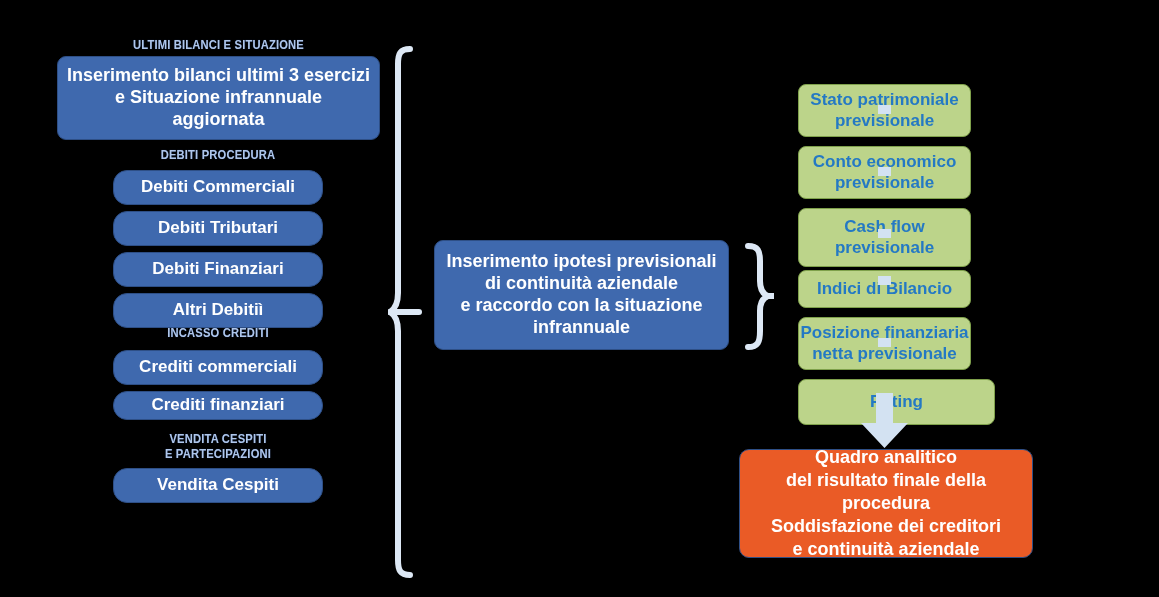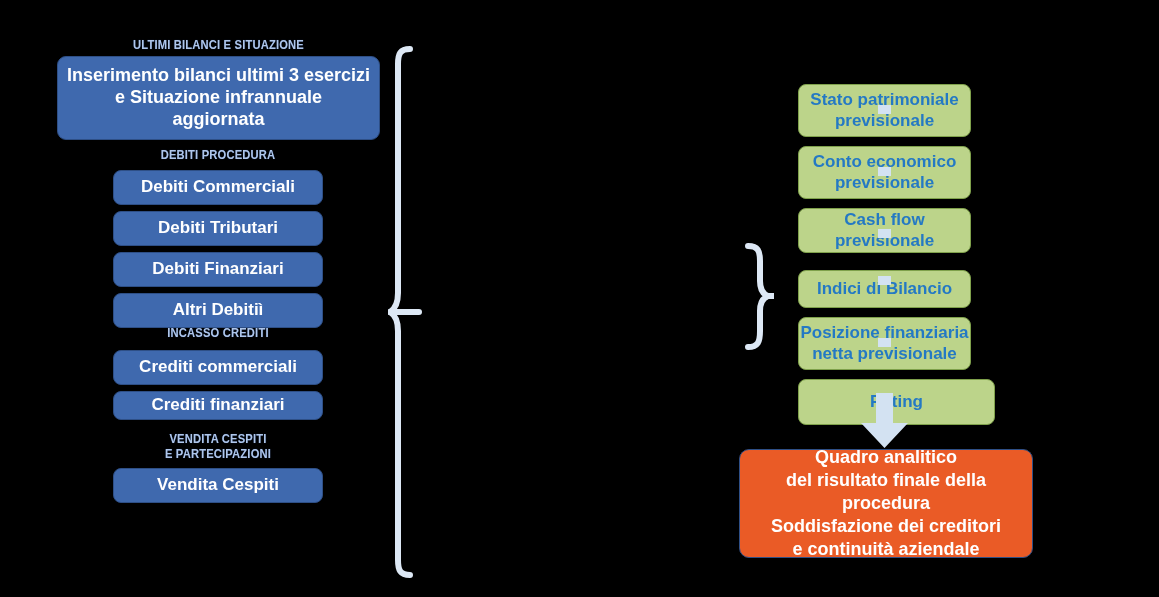--- a/index.html
+++ b/index.html
@@ -42,21 +42,21 @@
     border-radius: 9px;
     color: #FFFFFF;
     font-weight: 700;
     display: flex;
     align-items: center;
     justify-content: center;
     text-align: center;
     line-height: 1.22;
     box-shadow: 0 1px 2px rgba(0,0,0,0.45);
   }
-  .blue-box.small { font-size: 17px; border-radius: 8px; }
+  .blue-box.small { font-size: 17px; border-radius: 14px; }
   .blue-box.big   { font-size: 18px; }
 
   
   .green-box {
     background: #BCD48A;
     border: 1px solid #7FA14B;
     border-radius: 8px;
     color: #2479C4;
     font-weight: 700;
     font-size: 17px;
@@ -131,37 +131,41 @@
   <div class="abs blue-box small" style="left:113px; top:468px; width:210px; height:35px;">Vendita Cespiti</div>
 
 
   <div class="abs brace" style="left:388px; top:46px; width:34px; height:532px;">
     <svg width="34" height="532" viewBox="0 0 34 532" fill="none">
       <path d="M22 3 C12 3 10 8 10 18 L10 247 C10 258 7 263 2 266 C7 269 10 274 10 285 L10 514 C10 524 12 529 22 529" stroke="#DDE8F5" stroke-width="6" stroke-linecap="round" stroke-linejoin="round" fill="none"></path>
       <path d="M2 266 L31 266" stroke="#DDE8F5" stroke-width="6" stroke-linecap="round"></path>
     </svg>
   </div>
 
+  <div class="abs blue-box big multiline" style="left:434px; top:240px; width:295px; height:110px;">Inserimento ipotesi previsionali
+di continuità aziendale
+e raccordo con la situazione
+infrannuale</div>
 
   <div class="abs brace" style="left:740px; top:243px; width:34px; height:108px;">
     <svg width="34" height="108" viewBox="0 0 34 108" fill="none">
       <path d="M8 3 C18 3 20 8 20 18 L20 38 C20 47 23 51 28 53 C23 55 20 59 20 68 L20 88 C20 99 18 104 8 104" stroke="#DDE8F5" stroke-width="6" stroke-linecap="round" stroke-linejoin="round" fill="none"></path>
       <path d="M28 53 L33 53" stroke="#DDE8F5" stroke-width="6" stroke-linecap="round"></path>
     </svg>
   </div>
 
   <div class="abs green-box multiline" style="left:798px; top:52px; width:173px; height:53px;">Stato patrimoniale
 previsionale</div>
   <div class="abs connector" style="left:878px; top:105px; width:13px; height:9px;"></div>
 
   <div class="abs green-box multiline" style="left:798px; top:114px; width:173px; height:53px;">Conto economico
 previsionale</div>
   <div class="abs connector" style="left:878px; top:167px; width:13px; height:9px;"></div>
 
-  <div class="abs green-box multiline" style="left:798px; top:176px; width:173px; height:45px;">Cash flow
+  <div class="abs green-box multiline" style="left:798px; top:176px; width:173px; height:59px;">Cash flow
 previsionale</div>
   <div class="abs connector" style="left:878px; top:229px; width:13px; height:9px;"></div>
 
   <div class="abs green-box" style="left:798px; top:238px; width:173px; height:38px;">Indici di Bilancio</div>
   <div class="abs connector" style="left:878px; top:276px; width:13px; height:9px;"></div>
 
   <div class="abs green-box multiline" style="left:798px; top:285px; width:173px; height:53px;">Posizione finanziaria
 netta previsionale</div>
   <div class="abs connector" style="left:878px; top:338px; width:13px; height:9px;"></div>
 

